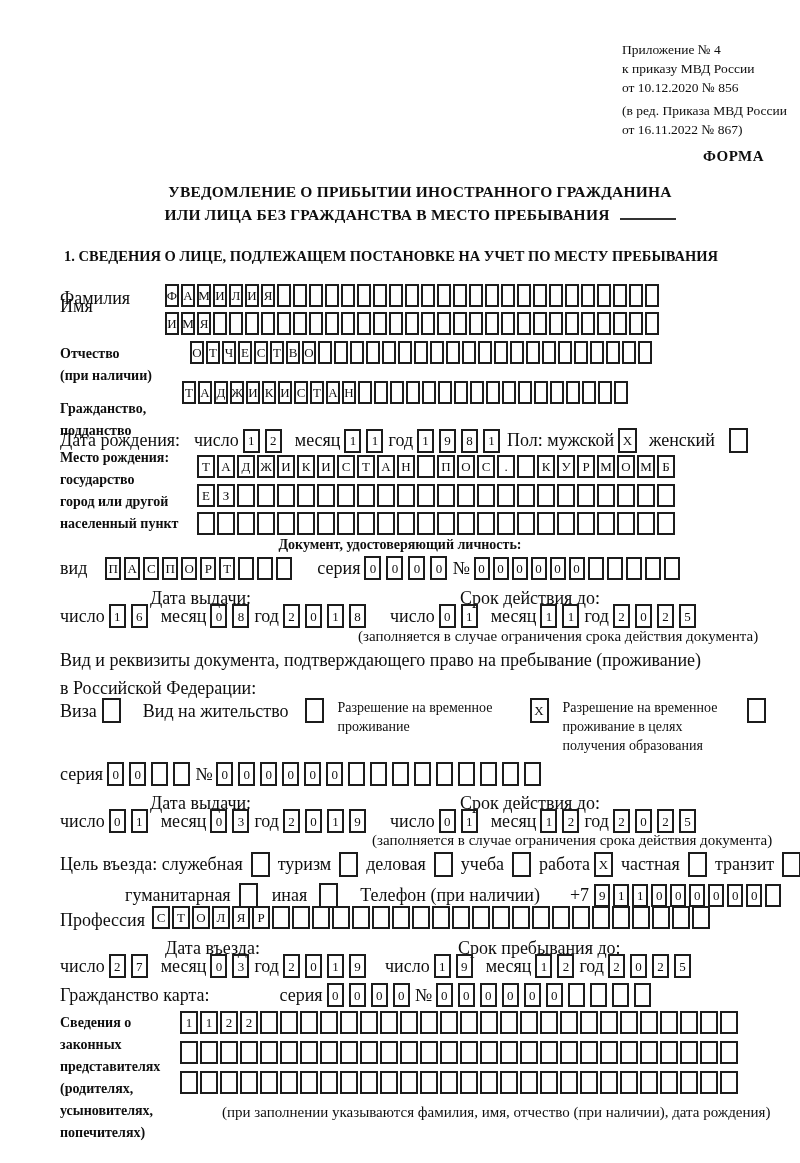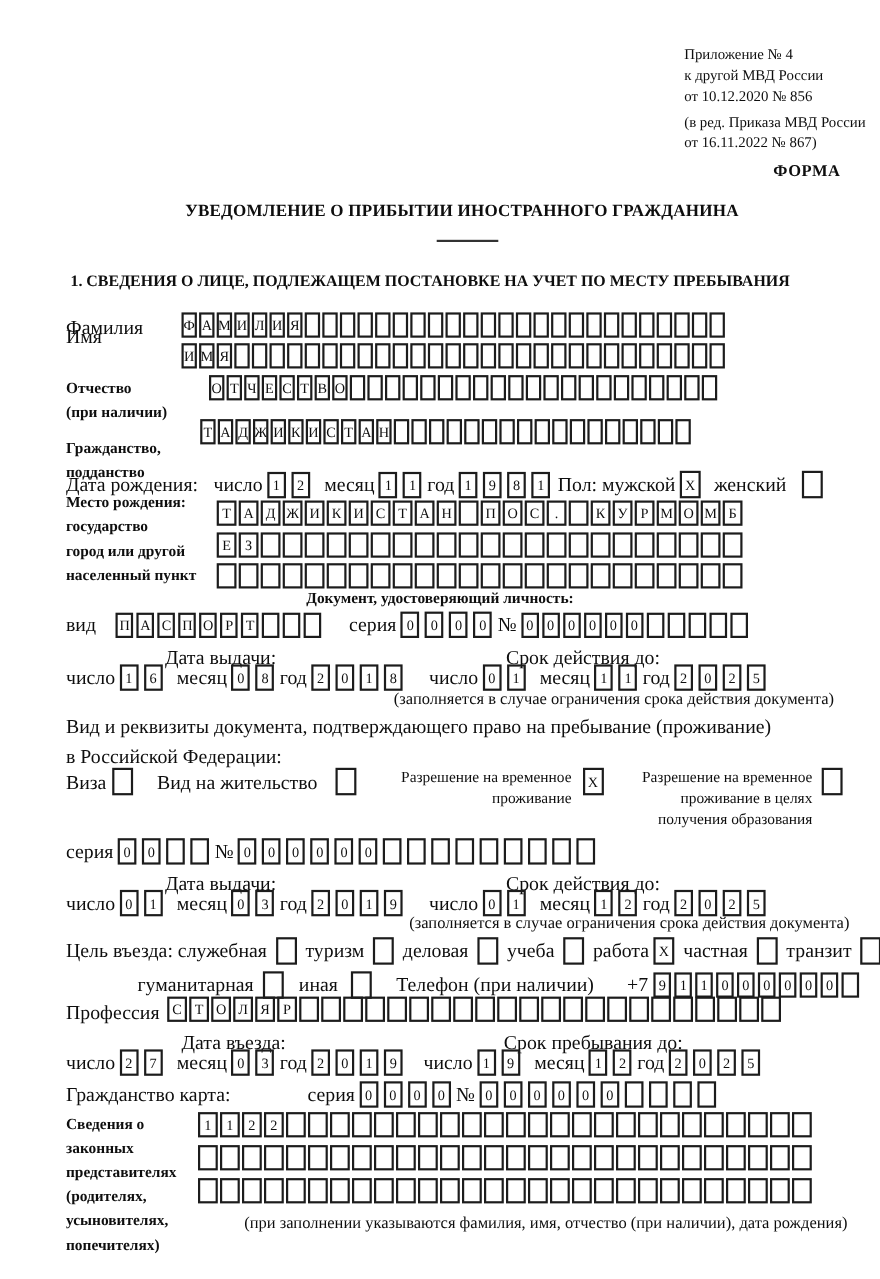--- a/index.html
+++ b/index.html
@@ -25,47 +25,47 @@
   .wcells .cell { width:18px; margin-right:2px; }      
   .mcells .cell { width:16px; margin-right:3px; }      
   .dcells .cell { width:17px; height:24px; margin-right:5px; } 
   .chk .cell { width:19px; height:25px; margin-right:0; }
   .dgrow { display:inline-flex; align-items:center; }
   .dgrow .lbl { margin-right:4px; }
   .ml8 { margin-left:8px; }
   .ref { line-height:19px; font-size:13.5px; }
   .title-line { width:800px; text-align:center; font-weight:bold; font-size:15.5px; letter-spacing:.2px; }
   .blank-underline { display:inline-block; width:56px; border-bottom:2px solid #333; height:14px; margin-left:10px; }
-  .optlbl { display:inline-block; text-align:right; line-height:19px; }
+  .optlbl { display:inline-block; text-align:left; line-height:19px; }
   .optlbl span { display:block; }
   .note { font-size:15px; }
   .lblcol { line-height:22px;font-weight:bold; }
   .lblcol span { display:block; }
   .prow { display:inline-flex; align-items:center; }
   .prow .gap { width:8px; flex:none; }
   .prow .gaplg { width:9px; flex:none; }
   .prow .lbl { flex:none; }
   .prow .cells { flex:none; }
 </style>
 </head>
 <body>
 
 <div class="abs ref" style="top:40px;left:622px">
   <div>Приложение № 4</div>
-  <div>к другой МВД России</div>
+  <div>к приказу МВД России</div>
   <div>от 10.12.2020 № 856</div>
   <div style="margin-top:4px">(в ред. Приказа МВД России</div>
   <div>от 16.11.2022 № 867)</div>
 </div>
 
 <div class="abs b" style="top:148px;left:703px;font-size:15px;letter-spacing:.5px">ФОРМА</div>
 
 <div class="abs title-line" style="top:183px;left:20px">УВЕДОМЛЕНИЕ О ПРИБЫТИИ ИНОСТРАННОГО ГРАЖДАНИНА</div>
 <div class="abs title-line" style="top:206px;left:20px">
-  <span class="blank-underline"></span>
+  <span>ИЛИ ЛИЦА БЕЗ ГРАЖДАНСТВА В МЕСТО ПРЕБЫВАНИЯ</span><span class="blank-underline"></span>
 </div>
 
 <div class="abs b" style="top:248px;left:64px;font-size:14.5px">1. СВЕДЕНИЯ О ЛИЦЕ, ПОДЛЕЖАЩЕМ ПОСТАНОВКЕ НА УЧЕТ ПО МЕСТУ ПРЕБЫВАНИЯ</div>
 
 <div class="abs lbl" style="top:288px;left:60px">Фамилия</div>
 <div class="abs cells" style="top:284px;left:165px">
     <span class="cell">Ф</span>
     <span class="cell">А</span>
     <span class="cell">М</span>
     <span class="cell">И</span>

